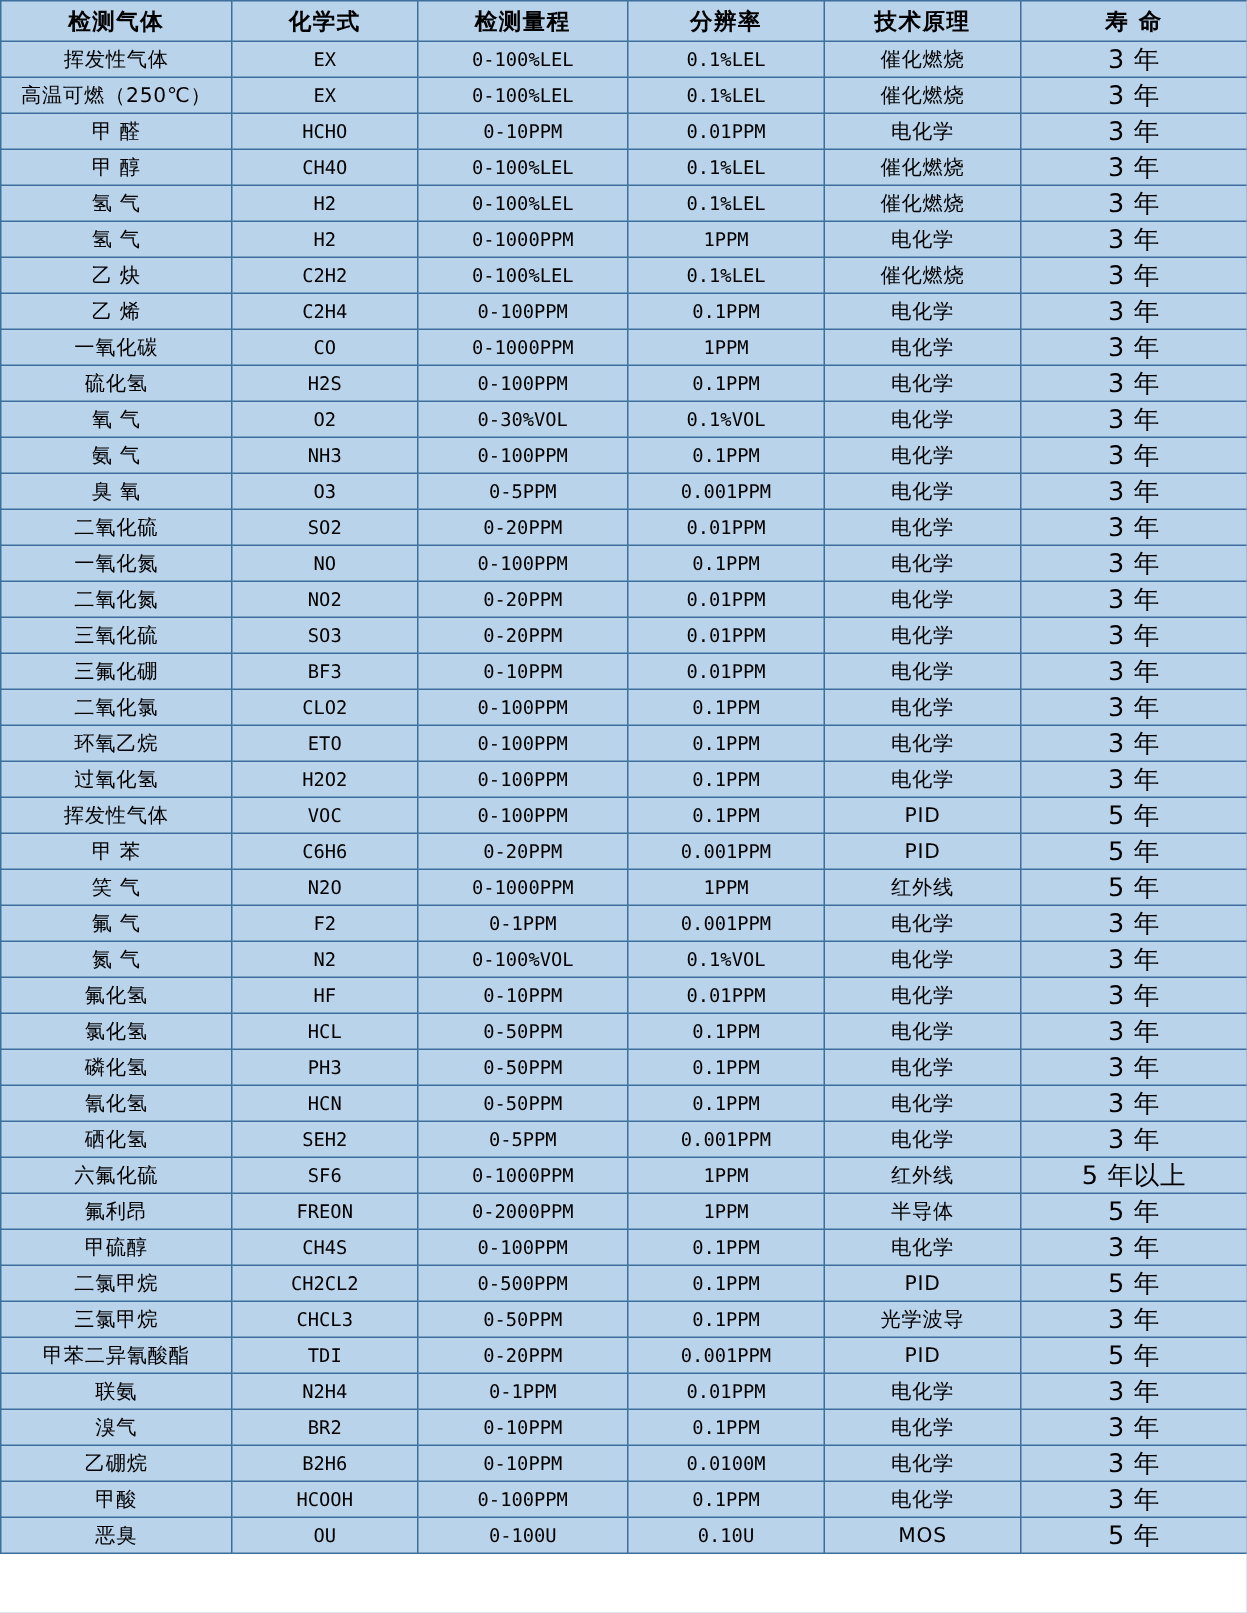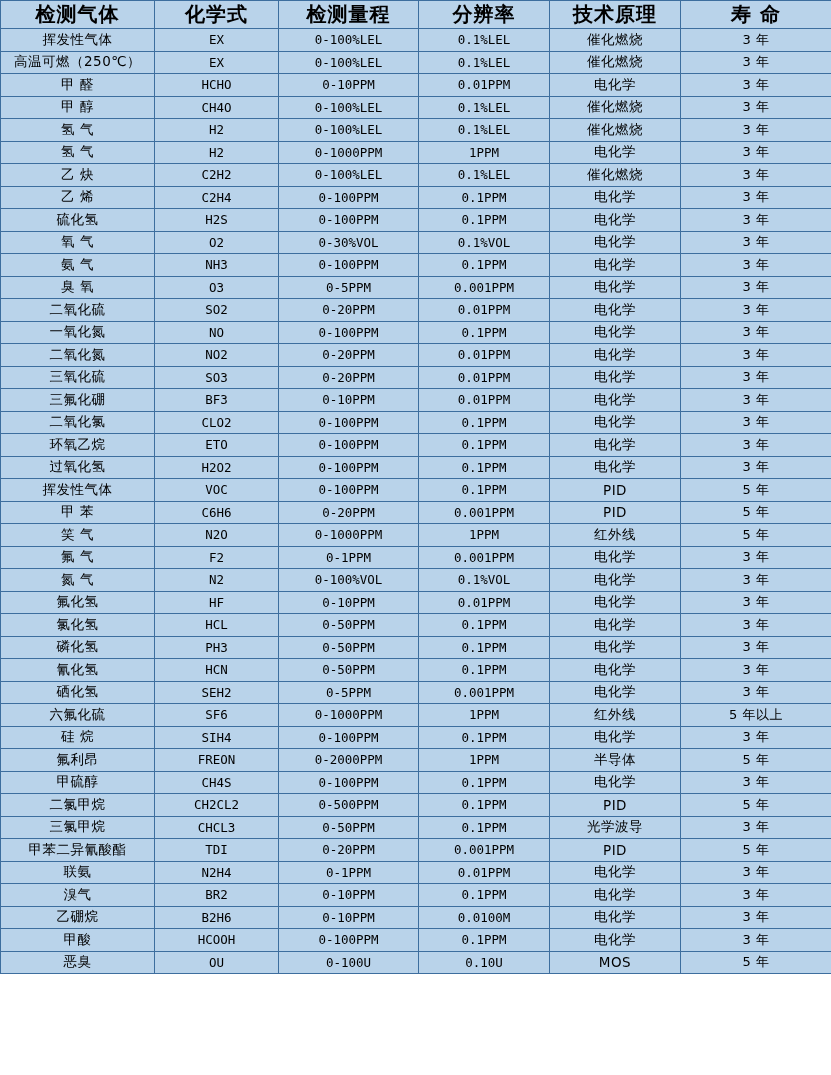--- a/index.html
+++ b/index.html
@@ -35,42 +35,42 @@
     text-align: center;
     vertical-align: middle;
     color: #000000;
     background: #b9d3ea;
     padding: 0;
     overflow: hidden;
     white-space: nowrap;
   }
   table.gas-table thead th {
     height: 26px;
-    font-size: 20px;
+    font-size: 15px;
     font-weight: bold;
     letter-spacing: 1px;
     font-family: "DejaVu Sans", "Liberation Sans", sans-serif;
   }
   table.gas-table tbody td {
     height: 21.5px;
     font-size: 13px;
     font-weight: normal;
     font-family: "DejaVu Sans", "Liberation Sans", sans-serif;
   }
   table.gas-table tbody td.name {
     font-size: 13.5px;
     letter-spacing: 0.5px;
   }
   table.gas-table tbody td.mono {
     font-family: "DejaVu Sans Mono", "Liberation Mono", monospace;
     font-size: 12.5px;
     letter-spacing: 0px;
   }
   table.gas-table tbody td.life {
-    font-size: 13px;
+    font-size: 17px;
     letter-spacing: 0.5px;
   }
 </style>
 </head>
 <body>
 
 <div id="gas-table-wrap">
   <table class="gas-table">
     <colgroup>
       <col class="c0">
@@ -149,20 +149,28 @@
         </tr>
         <tr>
           <td class="name">乙 烯</td>
           <td class="mono">C2H4</td>
           <td class="mono">0-100PPM</td>
           <td class="mono">0.1PPM</td>
           <td class="name">电化学</td>
           <td class="life">3 年</td>
         </tr>
         <tr>
+          <td class="name">一氧化碳</td>
+          <td class="mono">CO</td>
+          <td class="mono">0-1000PPM</td>
+          <td class="mono">1PPM</td>
+          <td class="name">电化学</td>
+          <td class="life">3 年</td>
+        </tr>
+        <tr>
           <td class="name">硫化氢</td>
           <td class="mono">H2S</td>
           <td class="mono">0-100PPM</td>
           <td class="mono">0.1PPM</td>
           <td class="name">电化学</td>
           <td class="life">3 年</td>
         </tr>
         <tr>
           <td class="name">氧 气</td>
           <td class="mono">O2</td>
@@ -333,28 +341,20 @@
         </tr>
         <tr>
           <td class="name">六氟化硫</td>
           <td class="mono">SF6</td>
           <td class="mono">0-1000PPM</td>
           <td class="mono">1PPM</td>
           <td class="name">红外线</td>
           <td class="life">5 年以上</td>
         </tr>
         <tr>
-          <td class="name">硅 烷</td>
-          <td class="mono">SIH4</td>
-          <td class="mono">0-100PPM</td>
-          <td class="mono">0.1PPM</td>
-          <td class="name">电化学</td>
-          <td class="life">3 年</td>
-        </tr>
-        <tr>
           <td class="name">氟利昂</td>
           <td class="mono">FREON</td>
           <td class="mono">0-2000PPM</td>
           <td class="mono">1PPM</td>
           <td class="name">半导体</td>
           <td class="life">5 年</td>
         </tr>
         <tr>
           <td class="name">甲硫醇</td>
           <td class="mono">CH4S</td>

